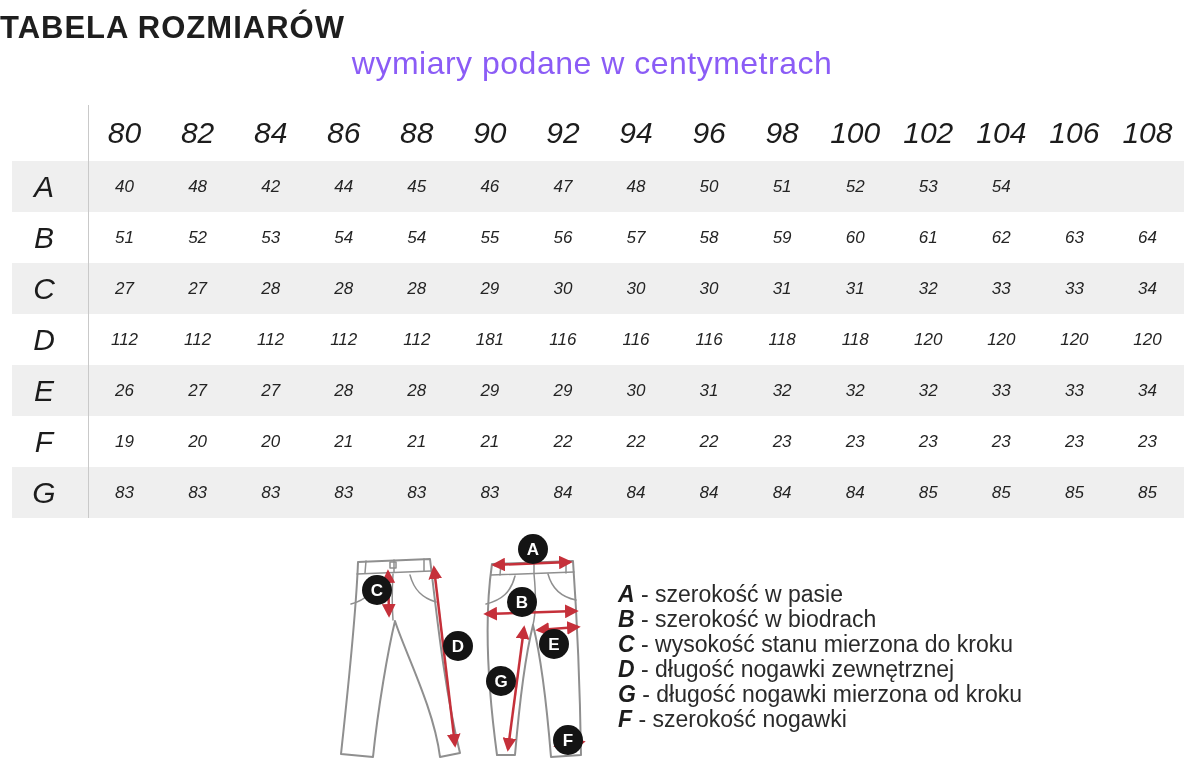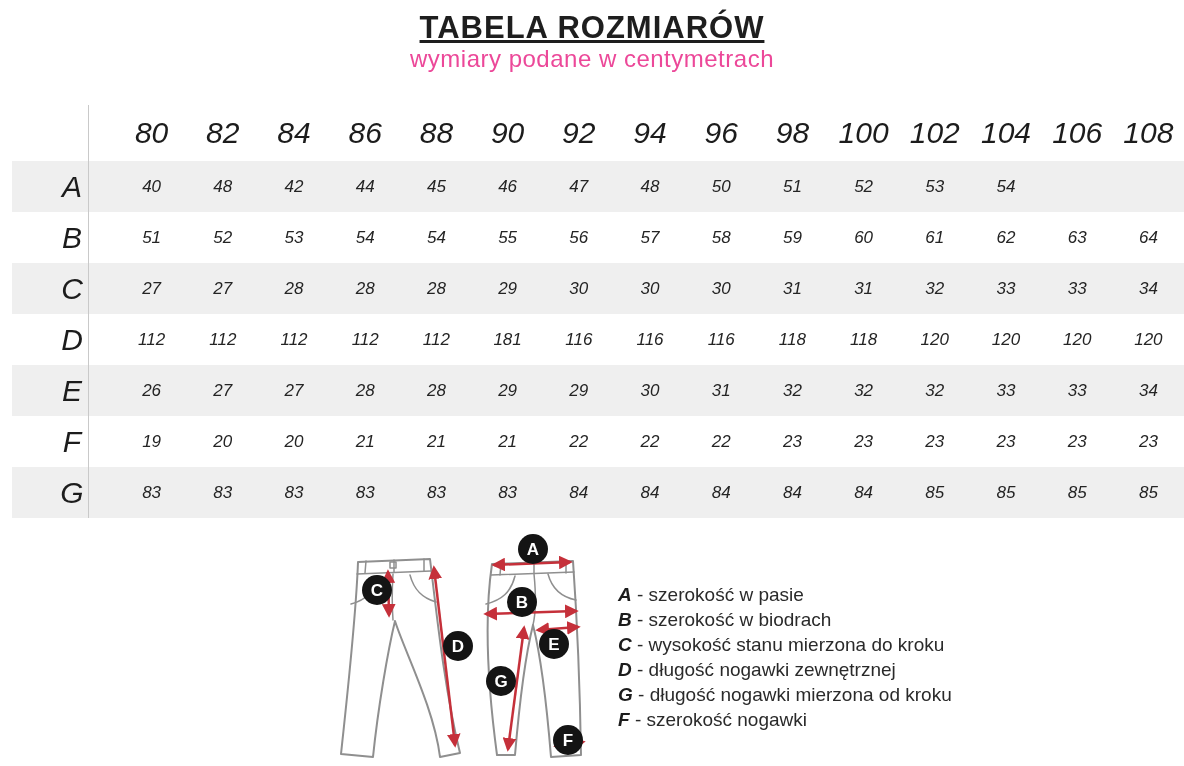--- a/index.html
+++ b/index.html
@@ -2,48 +2,48 @@
 <html><head>
 <meta charset="utf-8">
 <style>
   * { margin:0; padding:0; box-sizing:border-box; }
   html,body { background:#ffffff; }
   body { font-family:"Liberation Sans", sans-serif; }
   .canvas { position:relative; width:1184px; height:766px; background:#fff; overflow:hidden; }
 
   .title {
     position:absolute; top:10px; left:0; width:100%;
-    text-align:center; font-size:31px; font-weight:700;
-    letter-spacing:1px; color:#1e1e1e;text-decoration:underline;
+    font-size:31px; font-weight:700;
+    letter-spacing:1px; color:#1e1e1e;
   }
   .subtitle {
     position:absolute; top:45px; left:0; width:100%;
-    text-align:center; font-size:24px; font-weight:400;
-    letter-spacing:0.5px; color:#ec4899;
+    text-align:center; font-size:32px; font-weight:400;
+    letter-spacing:0.5px; color:#8b5cf6;
   }
 
   .size-table {
     position:absolute; top:105px; left:0; width:1184px;
     font-style:italic; color:#242424;
   }
-  .trow { display:grid; grid-template-columns:88px repeat(15, 1fr);padding-left:28px; }
+  .trow { display:grid; grid-template-columns:88px repeat(15, 1fr); }
   .trow > div { display:flex; align-items:center; justify-content:center; }
   .hrow { height:56px; font-size:30px; color:#1c1c1c; }
   .drow { height:51px; font-size:17px; }
   .drow .rlabel { font-size:30px; color:#1c1c1c; }
   .shade { background:linear-gradient(to right, #ffffff 12px, #efefef 12px); }
   .vline {
     position:absolute; top:105px; left:88px; width:1px; height:413px;
     background:#c9c9c9;
   }
 
   .diagram-svg { position:absolute; left:330px; top:528px; width:262px; height:238px; }
 
   .legend { position:absolute; left:618px; top:582px; }
-  .legend-item { font-size:19px; line-height:25px; color:#2a2a2a; white-space:nowrap; }
+  .legend-item { font-size:23px; line-height:25px; color:#2a2a2a; white-space:nowrap; }
   .legend-letter { font-weight:700; font-style:italic; color:#1c1c1c; }
   .legend-text { font-weight:400; }
 </style>
 </head>
 <body>
 
 <div class="canvas">
 
   <div class="title">TABELA ROZMIARÓW</div>
   <div class="subtitle">wymiary podane w centymetrach</div>

